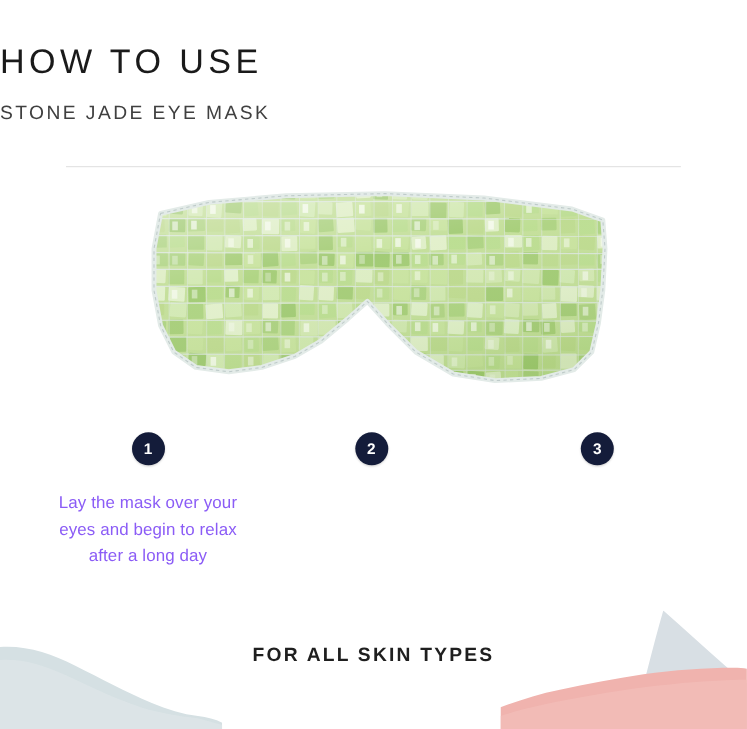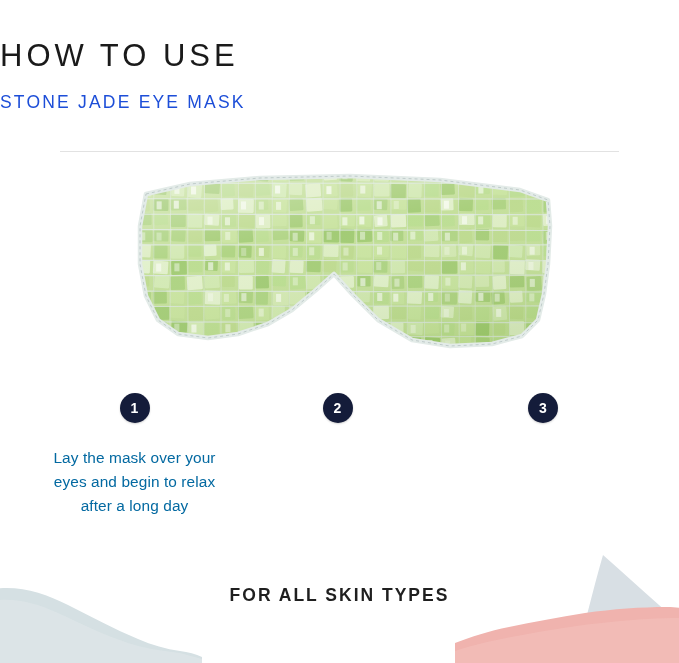--- a/index.html
+++ b/index.html
@@ -38,21 +38,21 @@
     color: #1a1a1a;
     line-height: 1.15;
     font-family: "Liberation Sans", sans-serif;
   }
   .subtitle {
     margin: 0;
     padding-top: 18px;
     font-size: 17.5px;
     font-weight: 300;
     letter-spacing: 2.2px;
-    color: #1d4ed8;
+    color: #404040;
     line-height: 1.2;
   }
   .divider {
     position: absolute;
     top: 143px;
     left: 60px;
     width: 559px;
     height: 1px;
     background: #e2e2e2;
     border: 0;
@@ -99,21 +99,21 @@
     line-height: 30px;
     display: inline-block;
     text-align: center;
     letter-spacing: 0;
     box-shadow: 0 1px 2px rgba(0,0,0,0.18);
   }
   .step-text {
     margin: 23px 0 0 0;
     font-size: 15.4px;
     font-weight: 400;
-    color: #0369a1;
+    color: #8b5cf6;
     line-height: 1.55;
     letter-spacing: 0.1px;
     padding: 0 4px;
   }
 
   
   .footer-note {
     position: absolute;
     top: 585px;
     left: 0;

